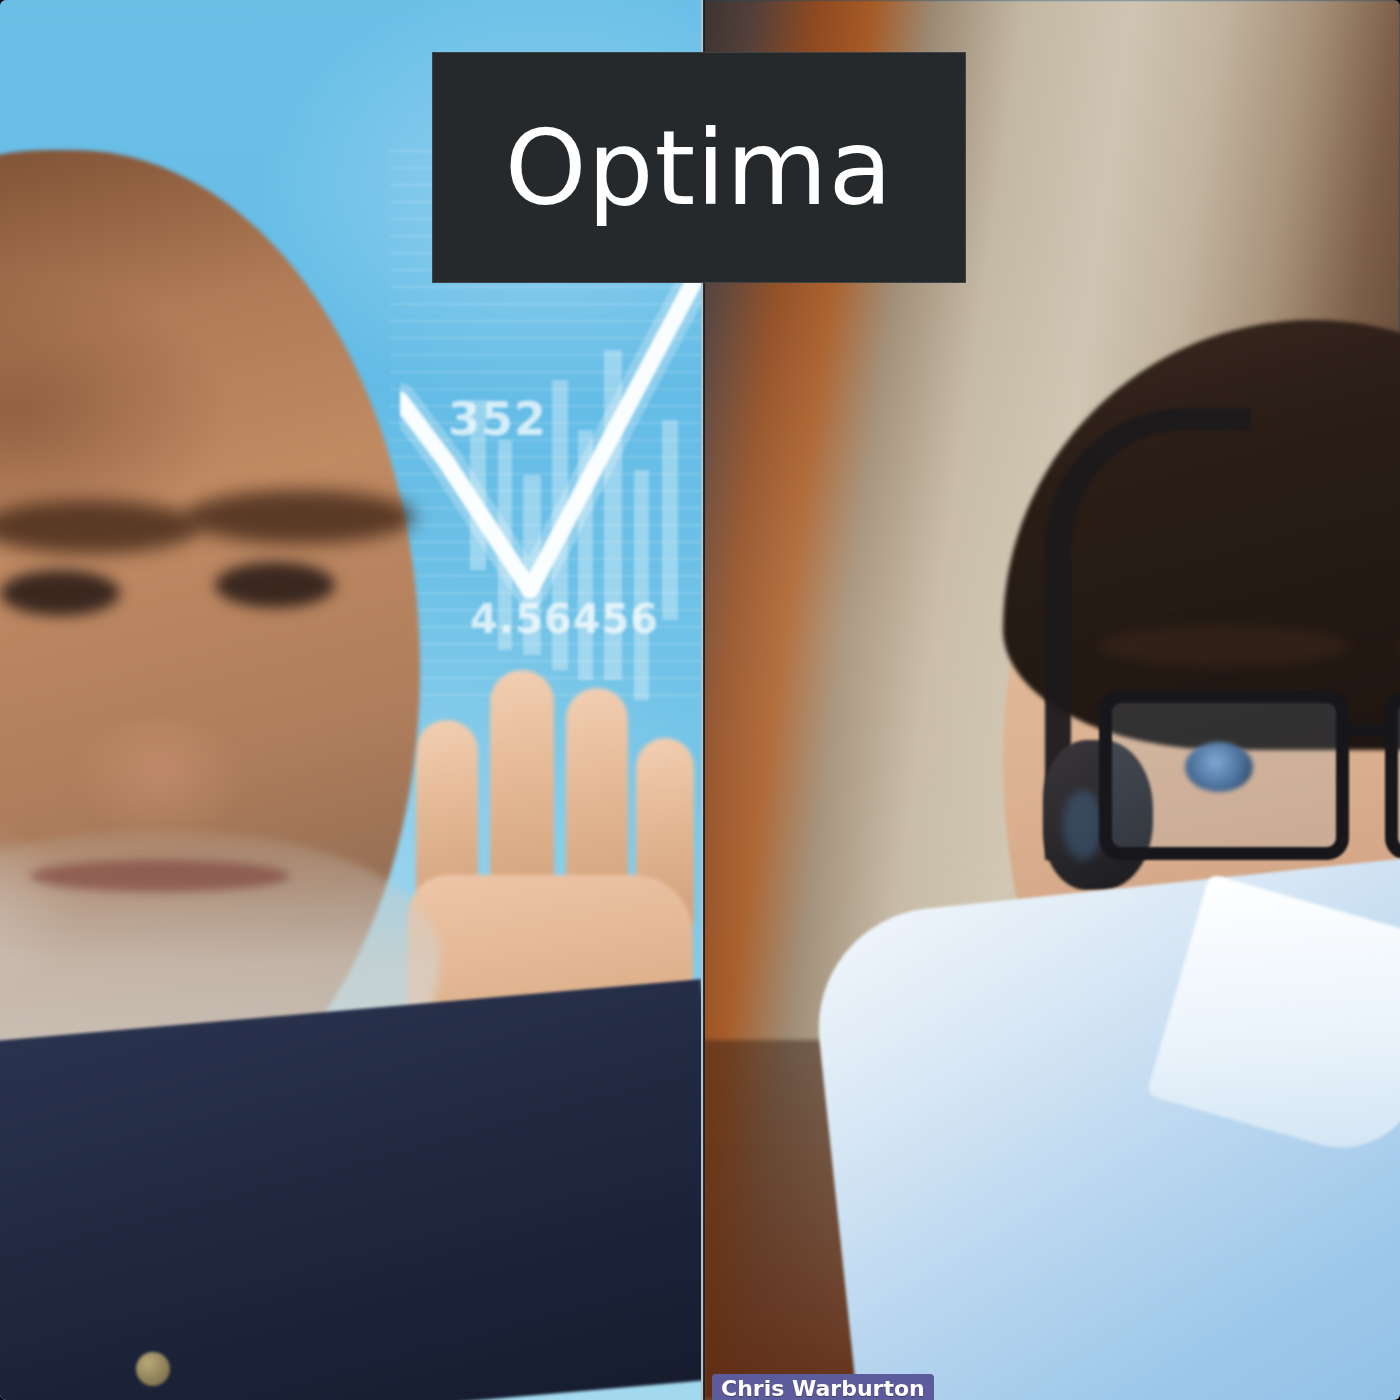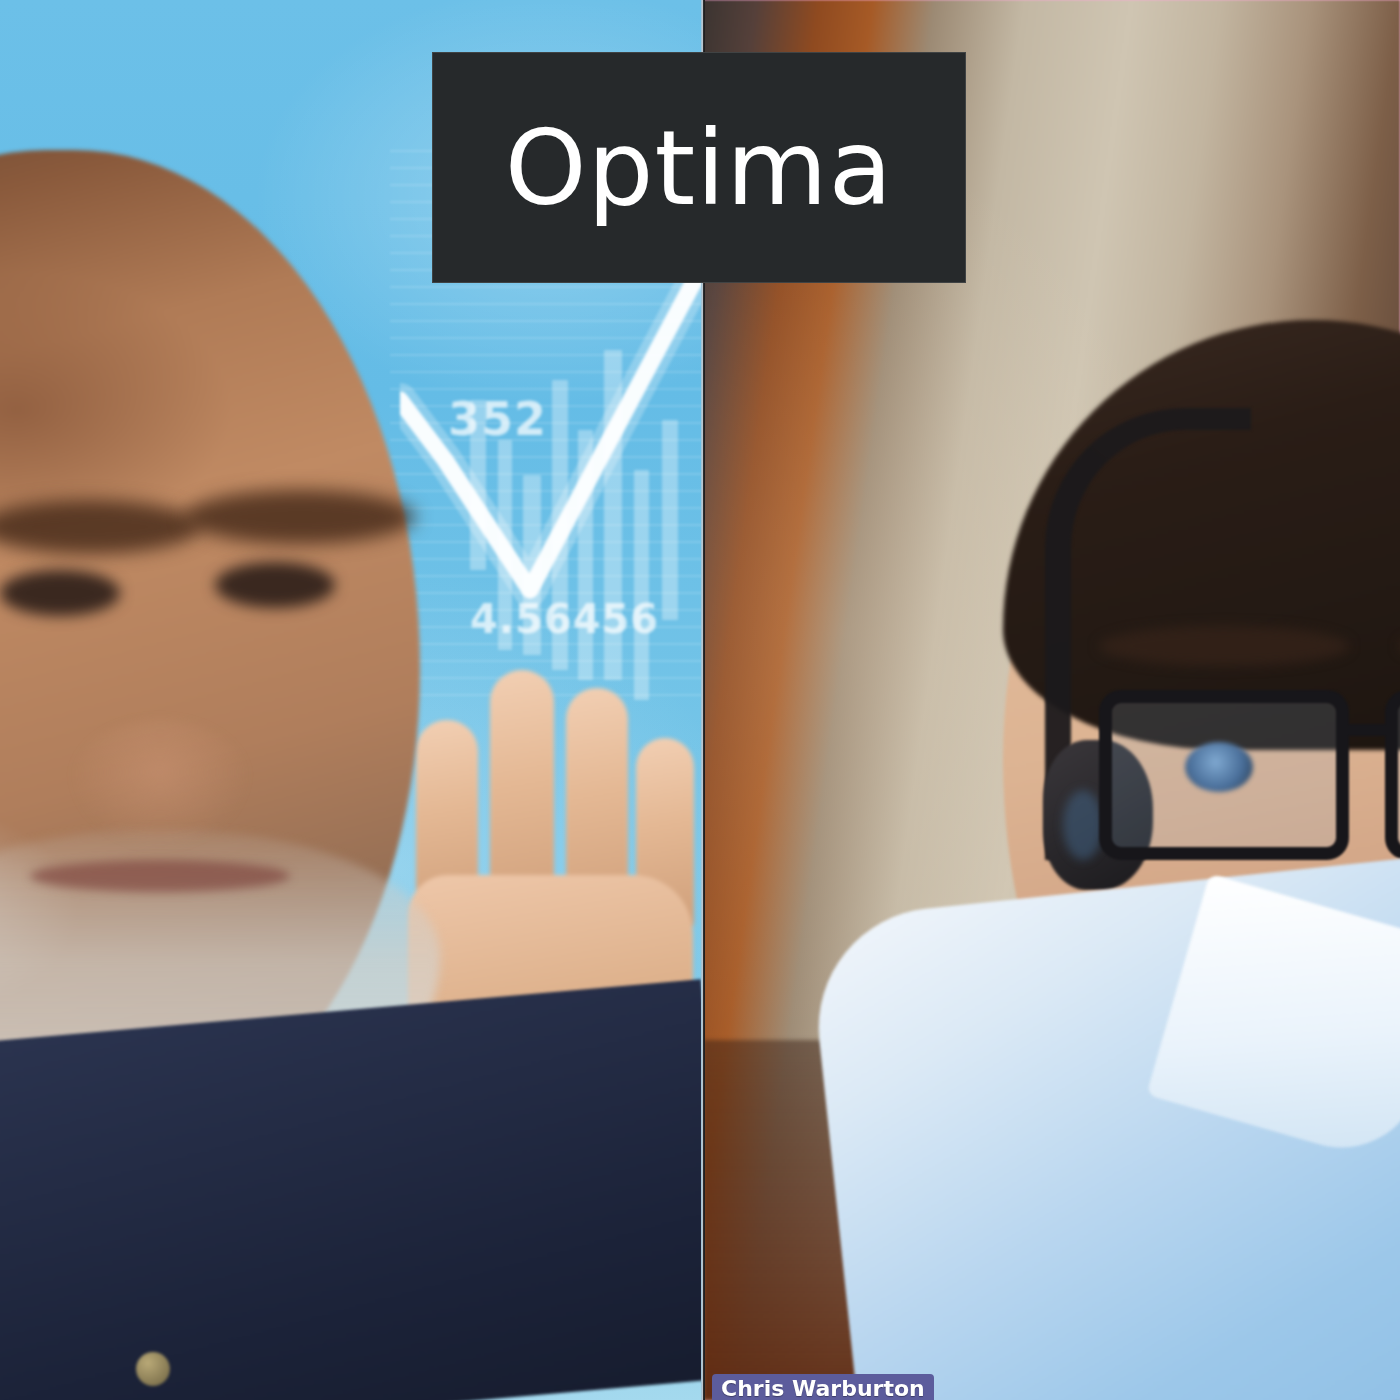--- a/index.html
+++ b/index.html
@@ -9,21 +9,22 @@
   }
   body {
     font-family: "Liberation Sans", sans-serif;
   }
 
   #stage {
     position: relative;
     width: 1400px;
     height: 1400px;
     overflow: hidden;
-    background: #f9a8d4;
+    background: #0c4a6e;
+    border-radius: 6px;
   }
 
   
   #video-grid {
     position: absolute;
     left: 0; top: 0;
     width: 1400px;
     height: 1400px;
   }
 

